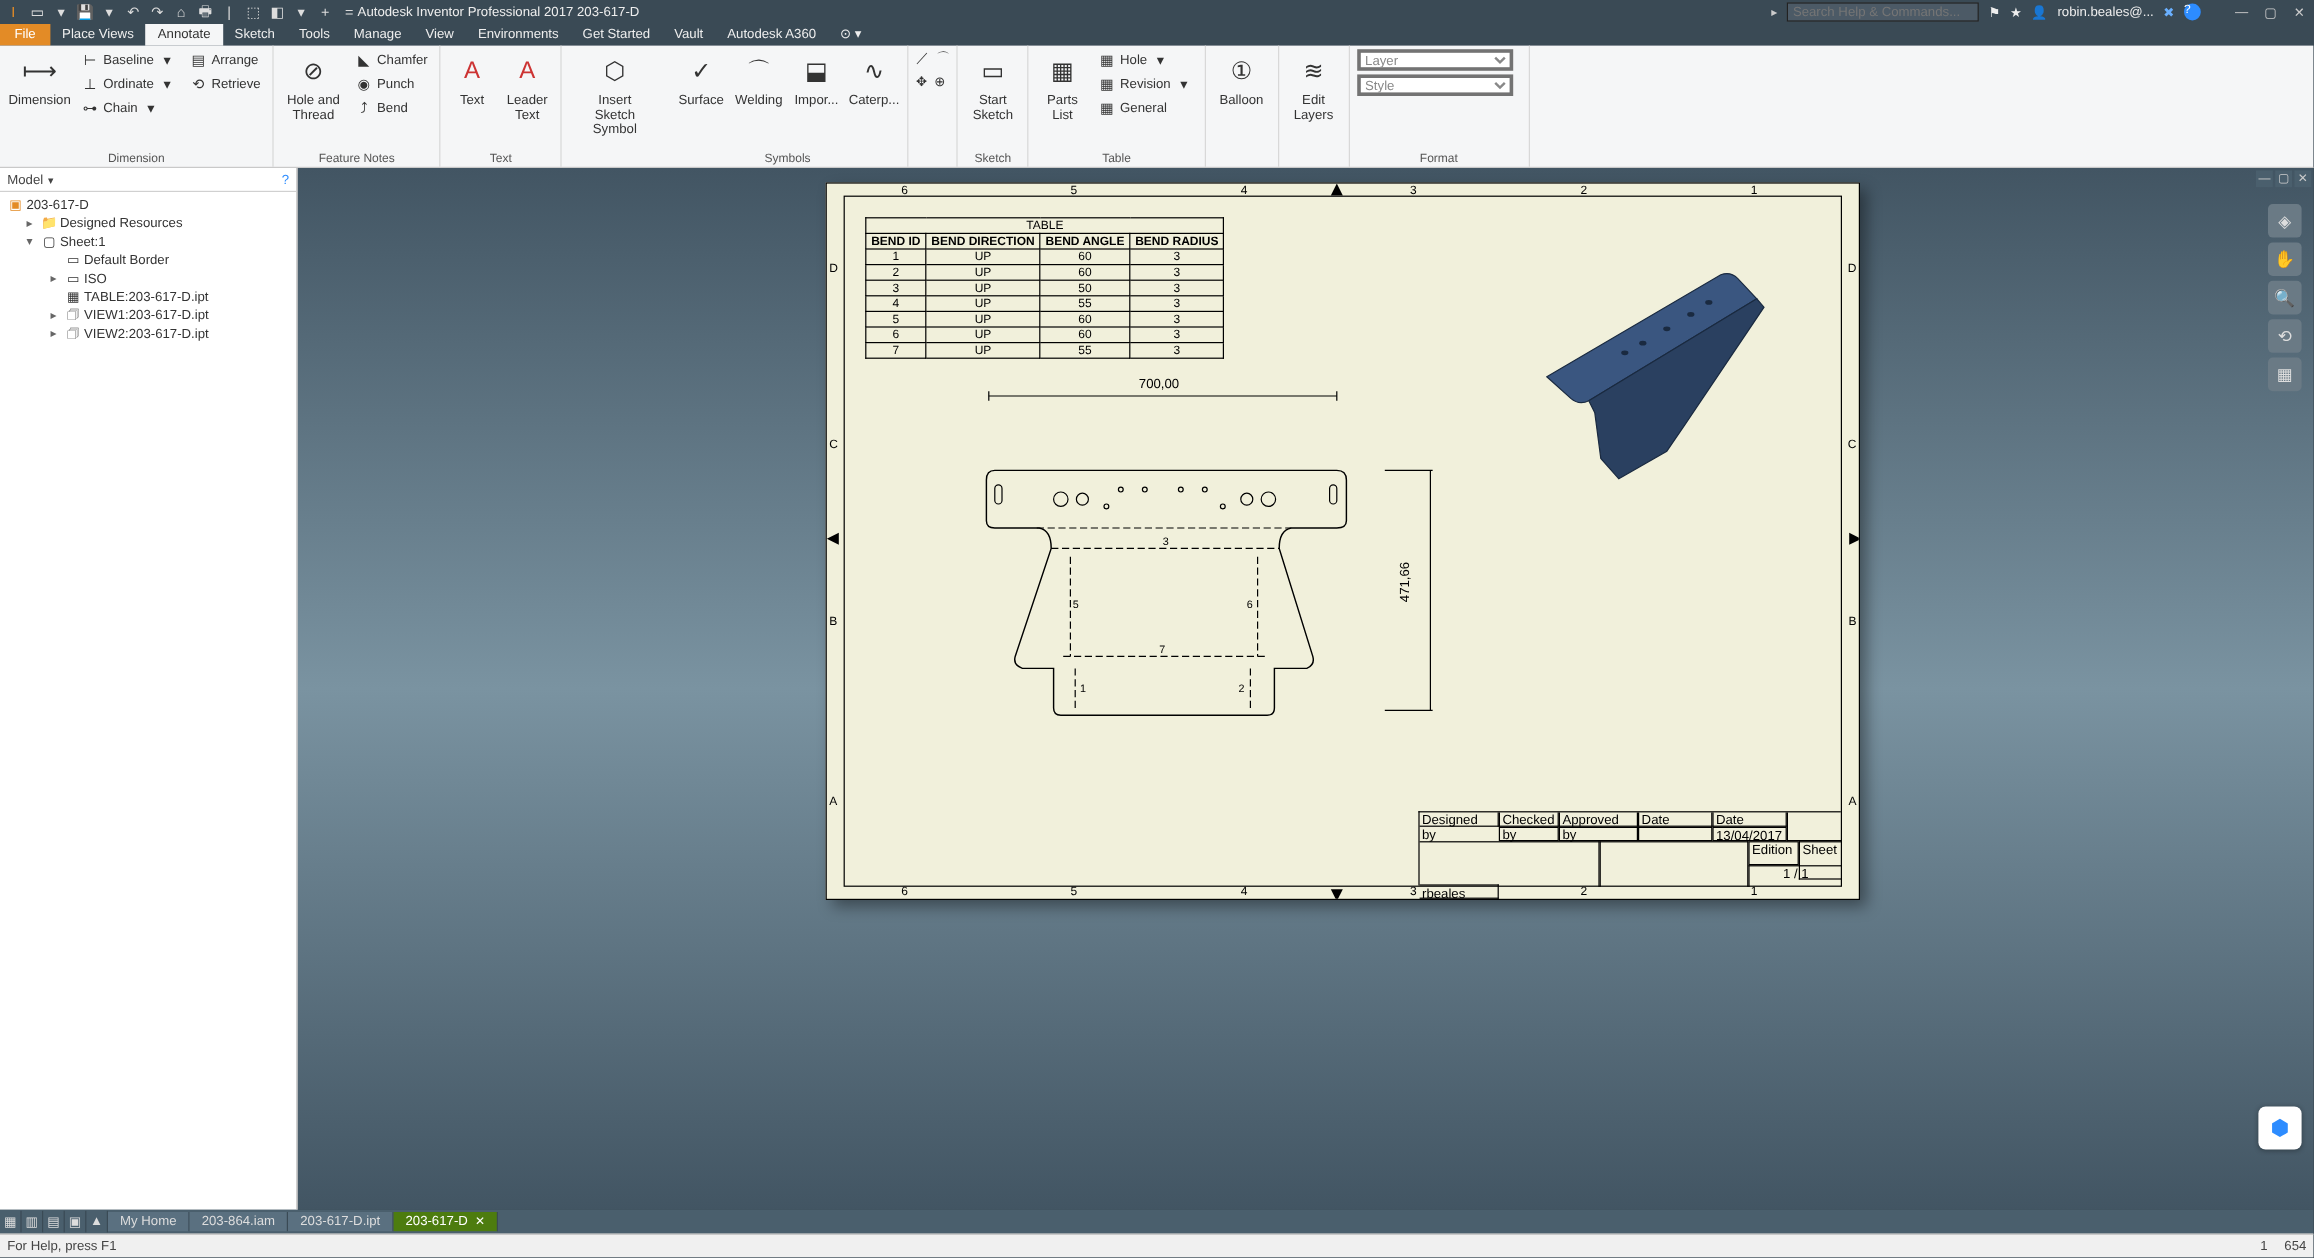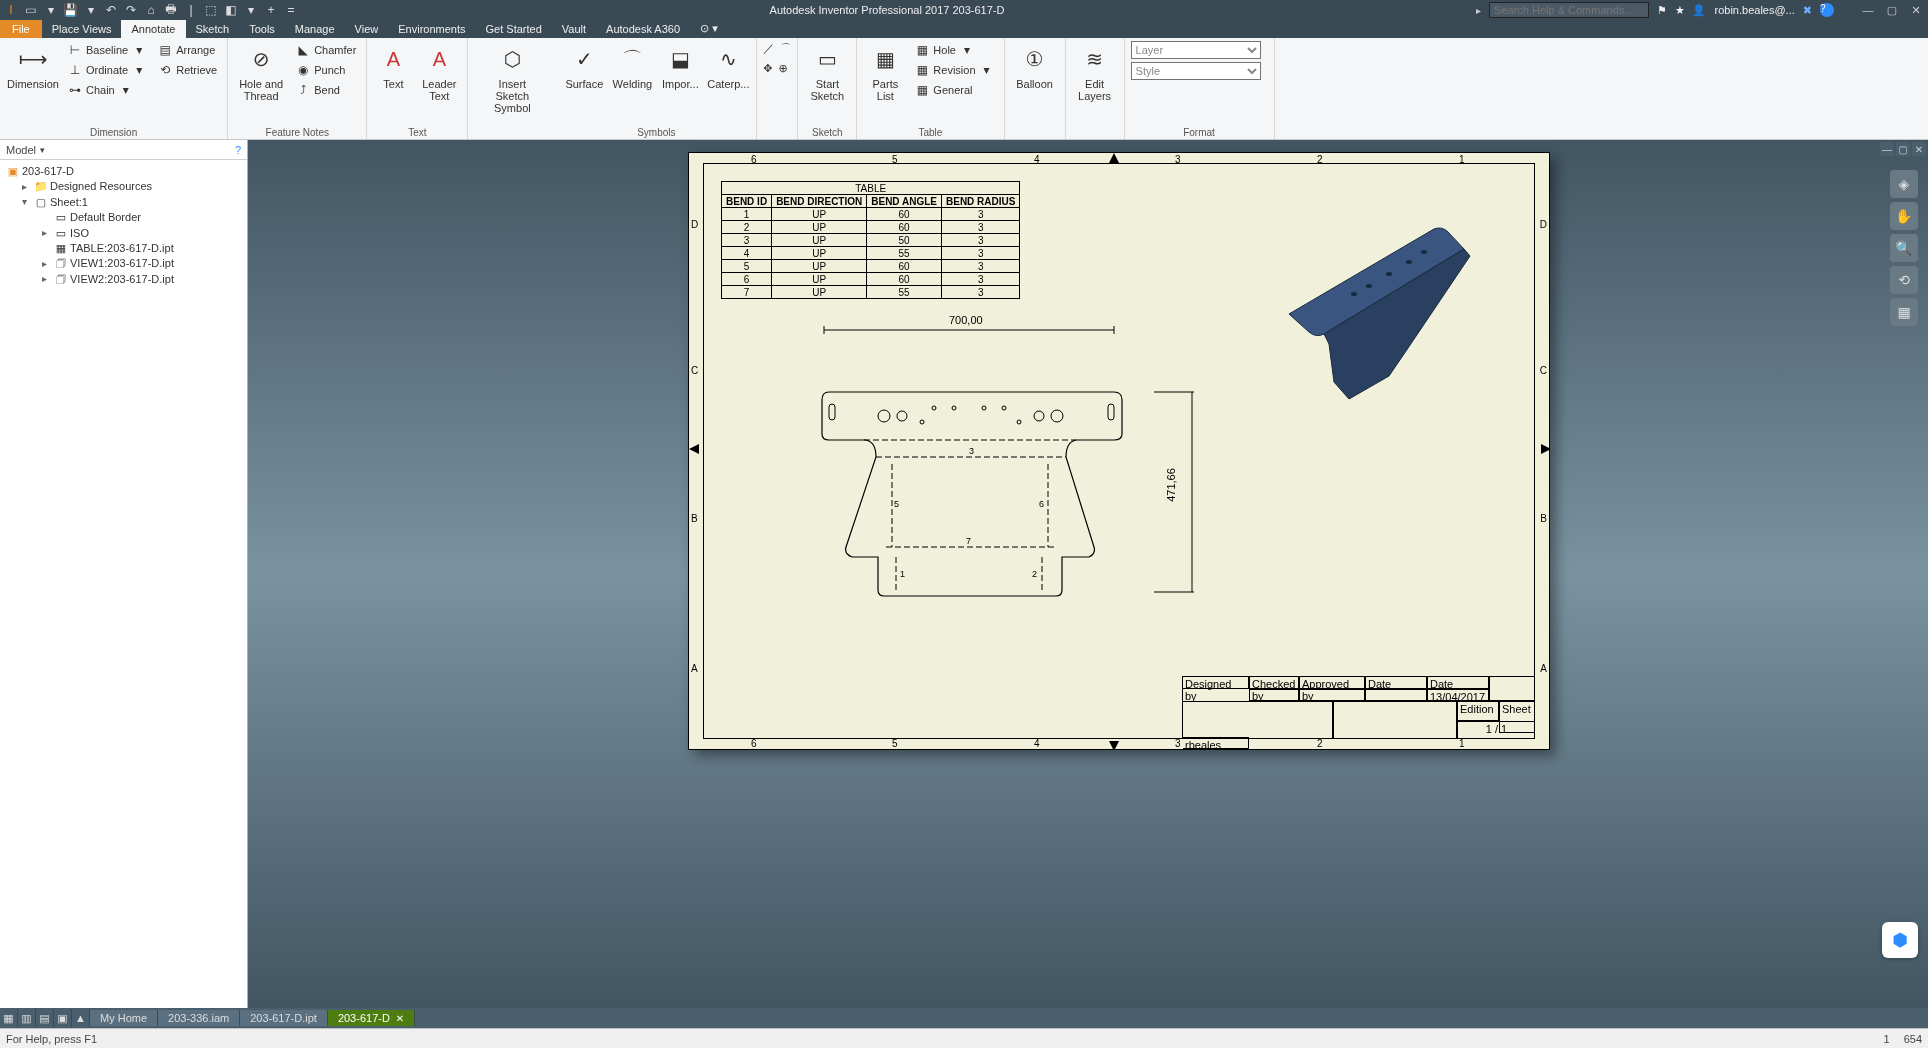--- a/index.html
+++ b/index.html
@@ -2,21 +2,21 @@
 <html><head>
 <meta charset="utf-8">
 <style>
 * { margin: 0; padding: 0; box-sizing: border-box; font-family: "Segoe UI", Arial, sans-serif; }
 body { width: 1928px; height: 1048px; overflow: hidden; background: #3a4a55; display: flex; flex-direction: column; }
 
 
 .title-bar { height: 20px; background: #3a4a55; color: #eee; font-size: 11px; display: flex; align-items: center; padding: 0 4px; }
 .title-bar .qat { display: flex; gap: 6px; align-items: center; }
 .title-bar .qat span { width: 14px; height: 14px; display: inline-flex; align-items: center; justify-content: center; color: #ddd; font-size: 12px; }
-.title-bar .title { flex: 1; text-align: center; color: #eee; }
+.title-bar .title { flex: 1; text-align: left; color: #eee; }
 .title-bar .right { display: flex; align-items: center; gap: 8px; }
 .title-bar input { background: #4c5a66; border: 1px solid #222; color: #ccc; font-size: 11px; width: 160px; padding: 1px 4px; }
 .title-bar .wbtn { width: 16px; height: 16px; color: #ccc; display: inline-flex; align-items: center; justify-content: center; cursor: pointer; }
 
 
 .menu-tabs { height: 18px; background: #3a4a55; display: flex; align-items: flex-end; font-size: 11px; color: #eee; }
 .menu-tabs .file-tab { background: #e38b26; color: #fff; padding: 3px 12px; }
 .menu-tabs .tab { padding: 3px 10px; cursor: pointer; }
 .menu-tabs .tab.active { background: #f5f6f7; color: #333; }
 
@@ -24,21 +24,21 @@
 .ribbon { height: 102px; background: #f5f6f7; border-bottom: 1px solid #c9c9c9; display: flex; font-size: 11px; color: #333; }
 .ribbon-group { border-right: 1px solid #d8d8d8; padding: 3px 6px 1px; display: flex; flex-direction: column; }
 .ribbon-group .group-body { flex: 1; display: flex; align-items: flex-start; gap: 4px; }
 .ribbon-group .group-label { text-align: center; font-size: 10px; color: #555; padding-top: 1px; }
 .big-btn { display: flex; flex-direction: column; align-items: center; width: 54px; padding: 2px; gap: 3px; cursor: pointer; }
 .big-btn .icon { width: 32px; height: 32px; display: flex; align-items: center; justify-content: center; font-size: 20px; }
 .big-btn .lbl { text-align: center; line-height: 1.1; font-size: 11px; }
 .small-btns-col { display: flex; flex-direction: column; gap: 2px; }
 .small-btn { display: flex; align-items: center; gap: 4px; height: 18px; padding: 0 4px; cursor: pointer; white-space: nowrap; }
 .small-btn .ic { width: 14px; height:14px; display:inline-flex; align-items:center; justify-content:center; font-size:12px; }
-.ribbon select { font-size: 11px; width: 130px; height: 18px; border: 1px solid #737373; background: #fff; color: #888; }
+.ribbon select { font-size: 11px; width: 130px; height: 18px; border: 3px solid #737373; background: #fff; color: #888; }
 
 
 .workspace { flex: 1; display: flex; position: relative; background: #5a7485; background: linear-gradient(#425563,#7a93a1 50%,#425563); }
 .model-panel { width: 248px; background: #fff; border-right: 1px solid #b0b0b0; display: flex; flex-direction: column; font-size: 11px; }
 .model-panel .mp-head { height: 20px; border-bottom: 1px solid #d0d0d0; display: flex; align-items: center; padding: 0 6px; font-weight: normal; color: #444; }
 .tree { padding: 4px 2px; line-height: 1.4; color: #333; }
 .tree div { display: flex; align-items: center; gap: 2px; padding-left: 4px; cursor: default; }
 .tree .ind1 { padding-left: 20px; } .tree .ind2 { padding-left: 40px; }
 .tree .exp { width: 10px; display:inline-block; color:#666; font-size: 10px; }
 .tree .ticon { width: 14px; height:14px; display:inline-flex; align-items:center; justify-content:center; font-size:11px; }
@@ -568,21 +568,21 @@
 
 <div class="doc-tabs">
   <div class="dt-icons">
     <span>▦</span>
     <span>▥</span>
     <span>▤</span>
     <span>▣</span>
     <span>▲</span>
   </div>
   <div class="dtab">My Home</div>
-  <div class="dtab">203-336.iam</div>
+  <div class="dtab">203-864.iam</div>
   <div class="dtab">203-617-D.ipt</div>
   <div class="dtab active"><span>203-617-D</span><span class="x">✕</span></div>
 </div>
 
 <div class="status-bar">
   <span>For Help, press F1</span>
   <div class="right">
     <span>1</span>
     <span>654</span>
   </div>

